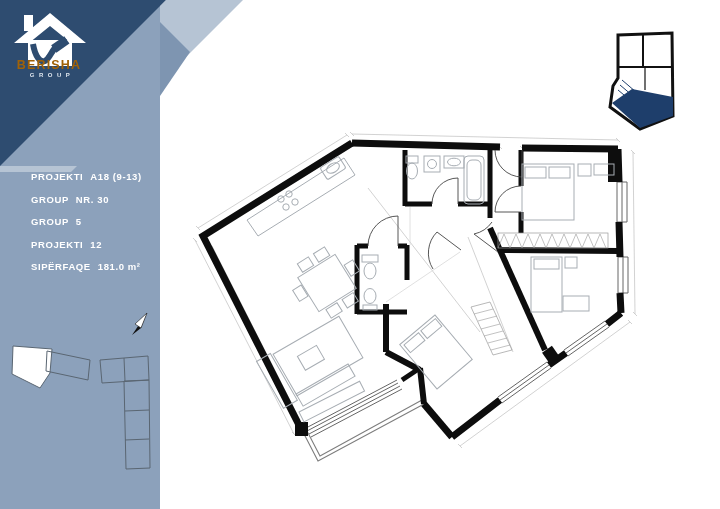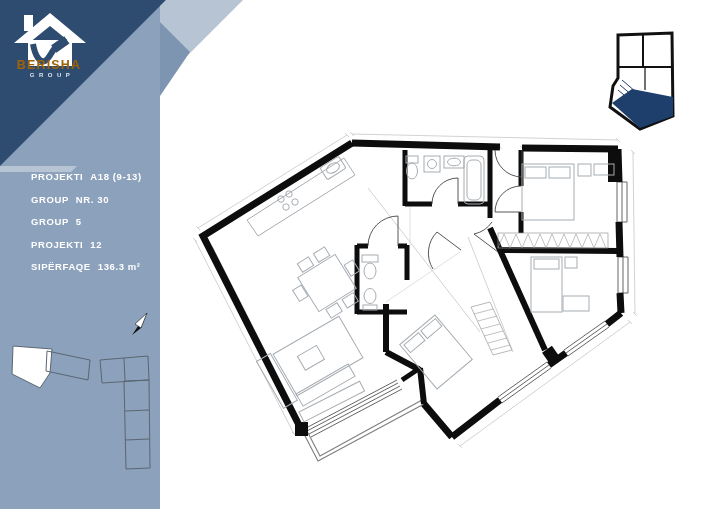--- a/index.html
+++ b/index.html
@@ -235,17 +235,17 @@
     <div class="info-row">
       <span class="lbl">GROUP</span><span class="val">NR. 30</span>
     </div>
     <div class="info-row">
       <span class="lbl">GROUP</span><span class="val">5</span>
     </div>
     <div class="info-row">
       <span class="lbl">PROJEKTI</span><span class="val">12</span>
     </div>
     <div class="info-row">
-      <span class="lbl">SIPËRFAQE</span><span class="val">136.3 m²</span>
+      <span class="lbl">SIPËRFAQE</span><span class="val">181.0 m²</span>
     </div>
   </div>
 
 </div>
 
 </body></html>

